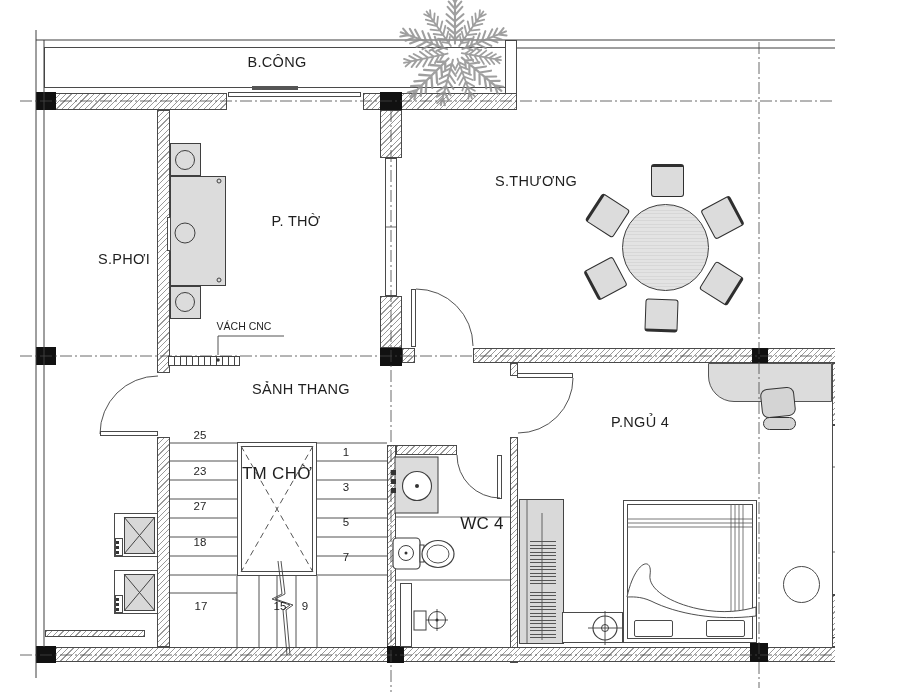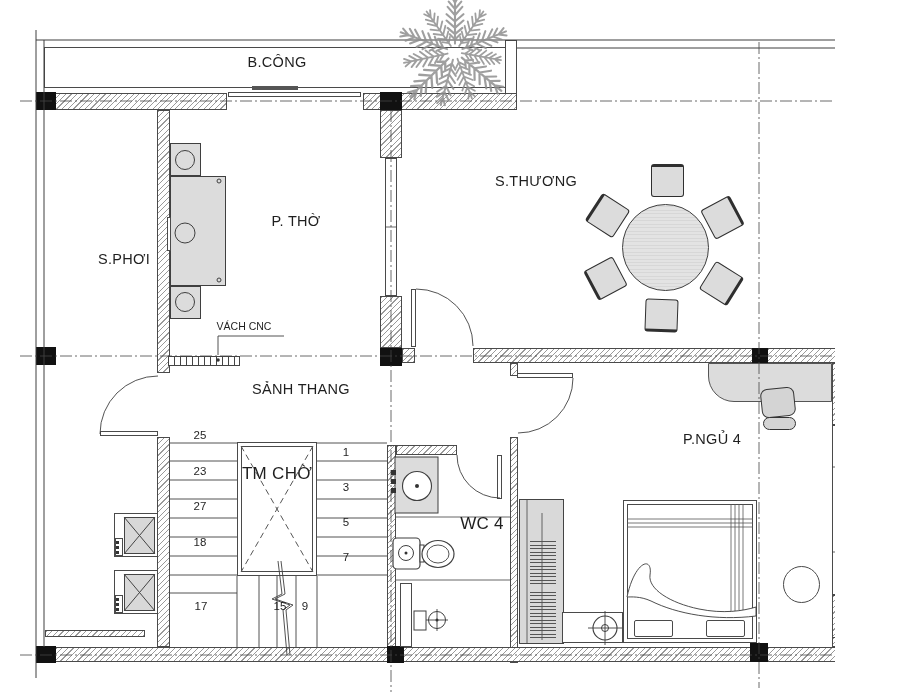--- a/index.html
+++ b/index.html
@@ -212,21 +212,21 @@
       <use href="#frond" transform="rotate(290) scale(1.05)"></use>
       <use href="#frond" transform="rotate(325) scale(0.9)"></use>
     </g>
   </svg>
 
   <div class="lbl" style="left:277px;top:54px;">B.CÔNG</div>
   <div class="lbl" style="left:96px;top:251px;margin-left:28px;">S.PHƠI</div>
   <div class="lbl" style="left:296px;top:213px;">P. THỜ</div>
   <div class="lbl" style="left:536px;top:173px;">S.THƯƠNG</div>
   <div class="lbl" style="left:301px;top:381px;">SẢNH THANG</div>
-  <div class="lbl" style="left:712px;top:414px;margin-top:17px;">P.NGỦ 4</div>
+  <div class="lbl" style="left:640px;top:414px;">P.NGỦ 4</div>
   <div class="lbl small" style="left:482px;top:514px;">WC 4</div>
   <div class="lbl small" style="left:277px;top:464px;">TM CHỜ</div>
   <div class="lbl tiny" style="left:244px;top:320px;">VÁCH CNC</div>
 
   <div class="num" style="left:200px;top:429px;">25</div>
   <div class="num" style="left:200px;top:465px;">23</div>
   <div class="num" style="left:200px;top:500px;">27</div>
   <div class="num" style="left:200px;top:536px;">18</div>
   <div class="num" style="left:201px;top:600px;">17</div>
   <div class="num" style="left:346px;top:446px;">1</div>

